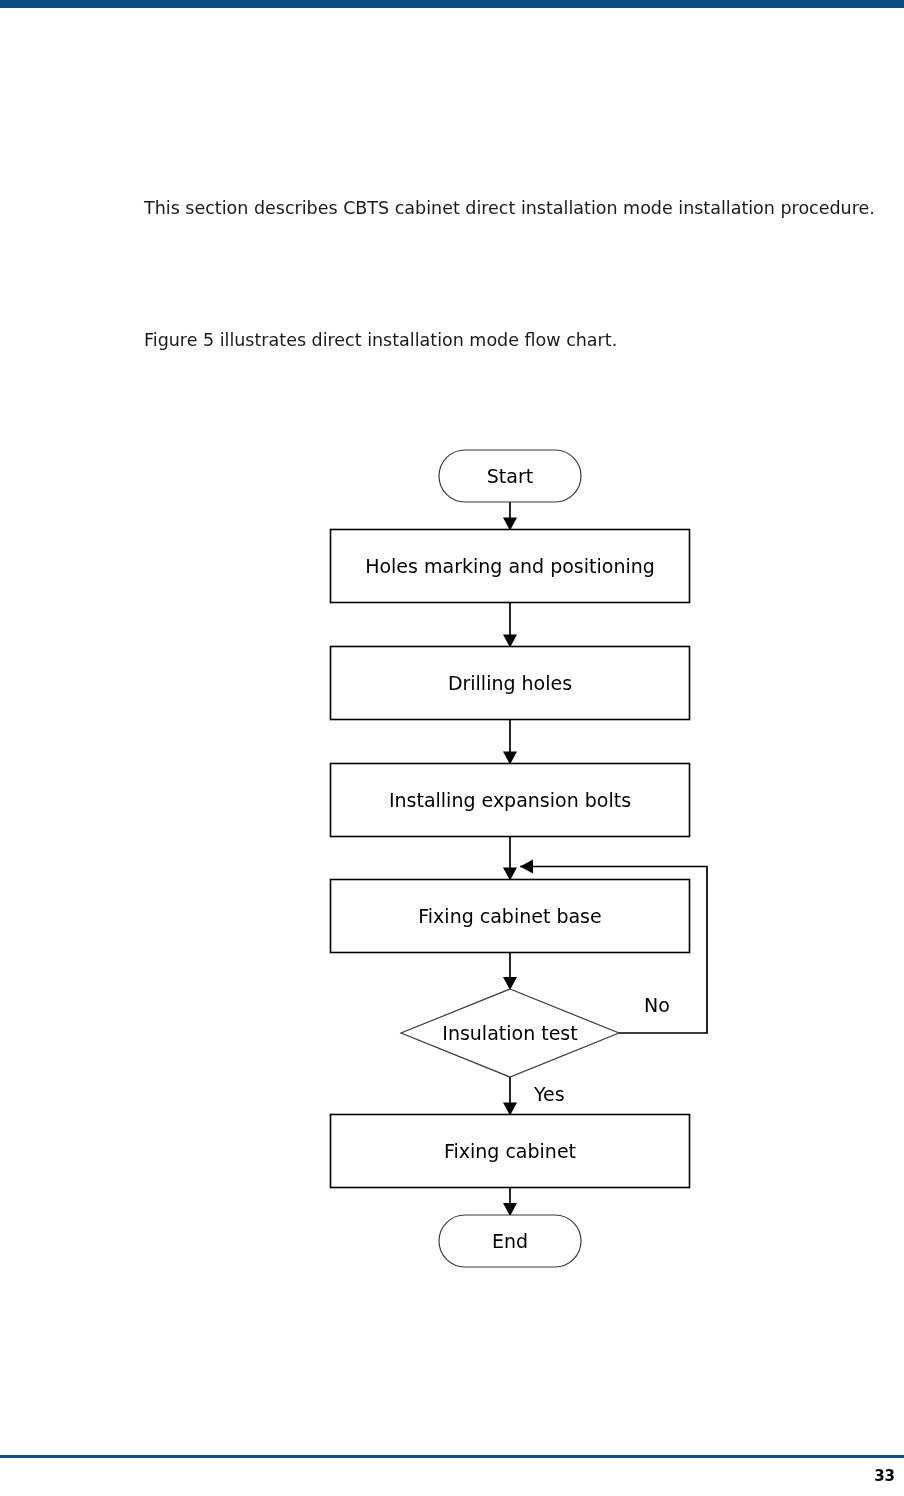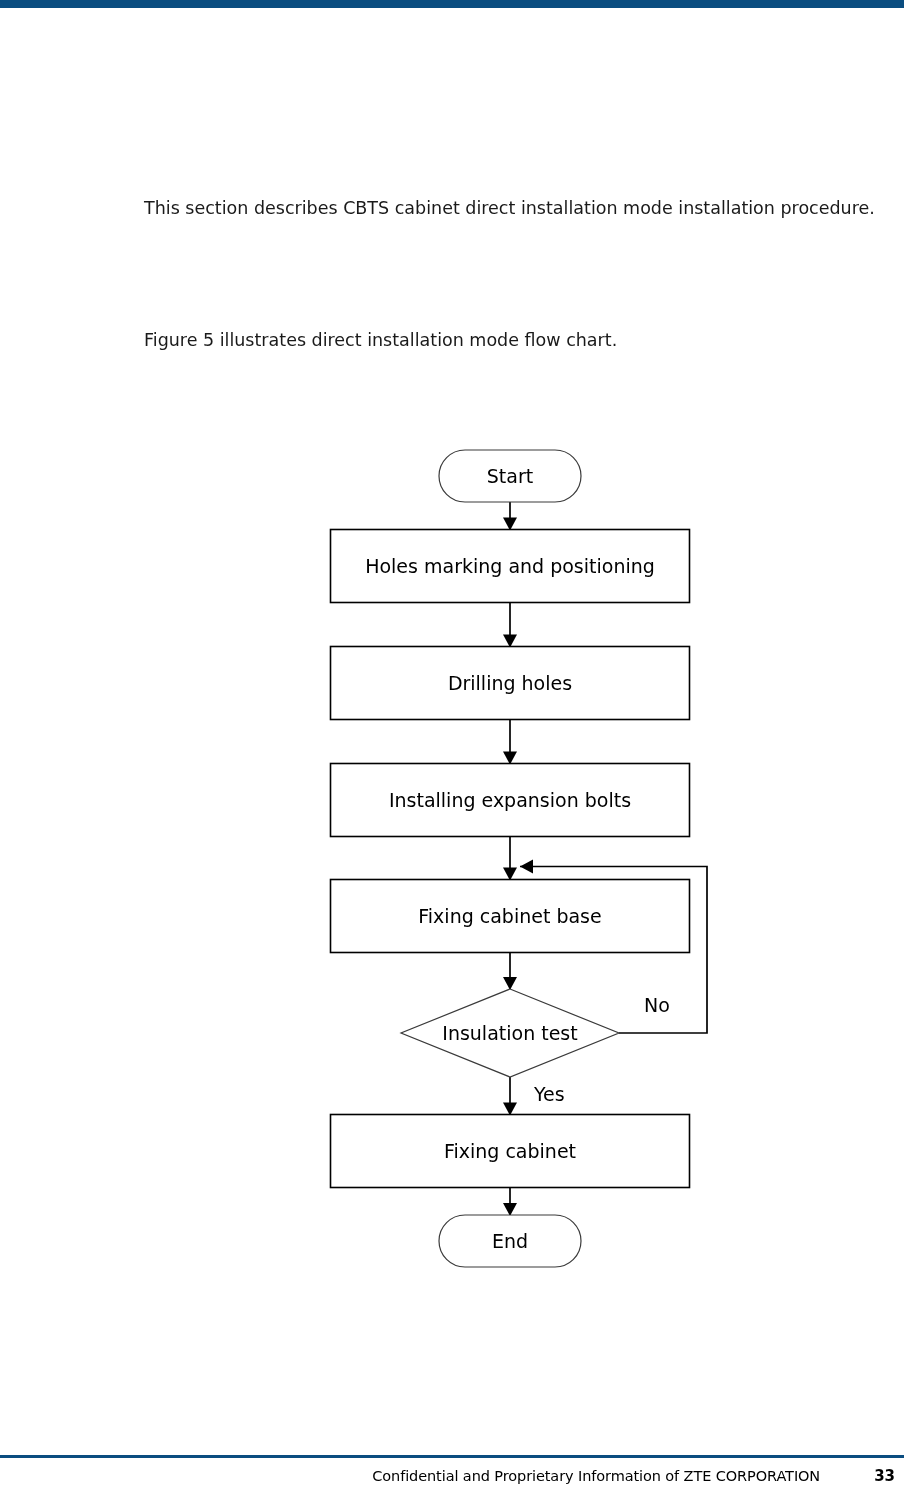--- a/index.html
+++ b/index.html
@@ -206,15 +206,14 @@
       </g>
       <g>
         <rect x="439" y="785" width="142" height="52" rx="26" ry="26" class="node-shape-thin"></rect>
         <text x="510" y="812" class="node-text">End</text>
       </g>
     </svg>
 </div>
 
 <div class="footer-rule"></div>
 <div class="footer">
-  <span class="footer-text">Confidential and Proprietary Information of ZTE CORPORATION</span>
   <span class="footer-page">33</span>
 </div>
 
 </body></html>

